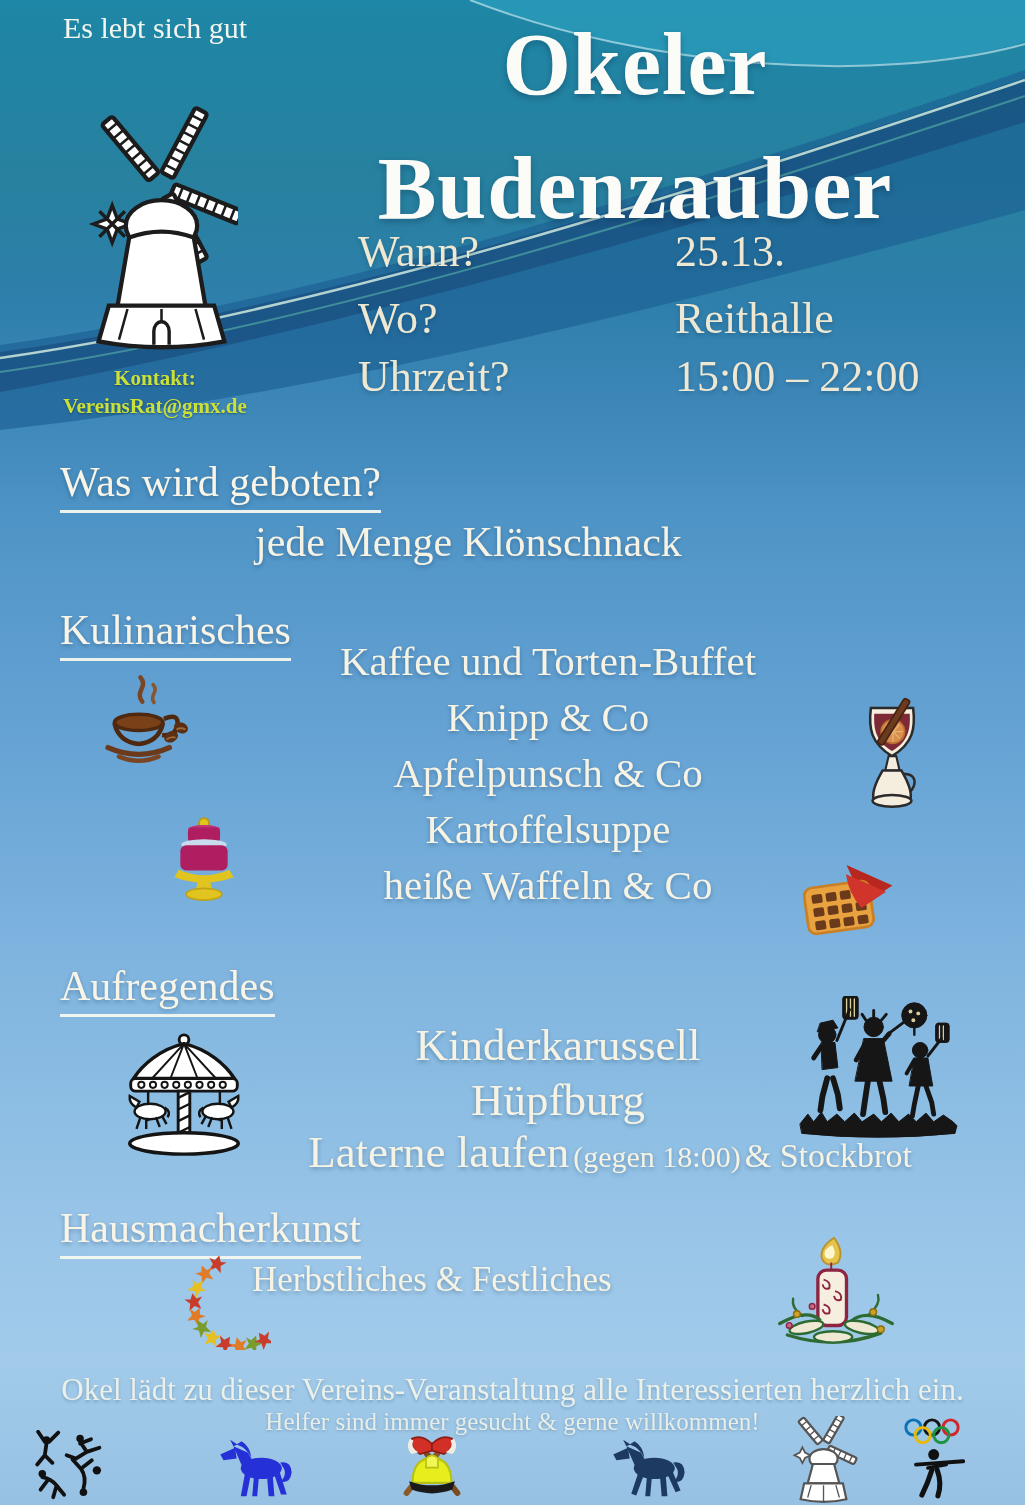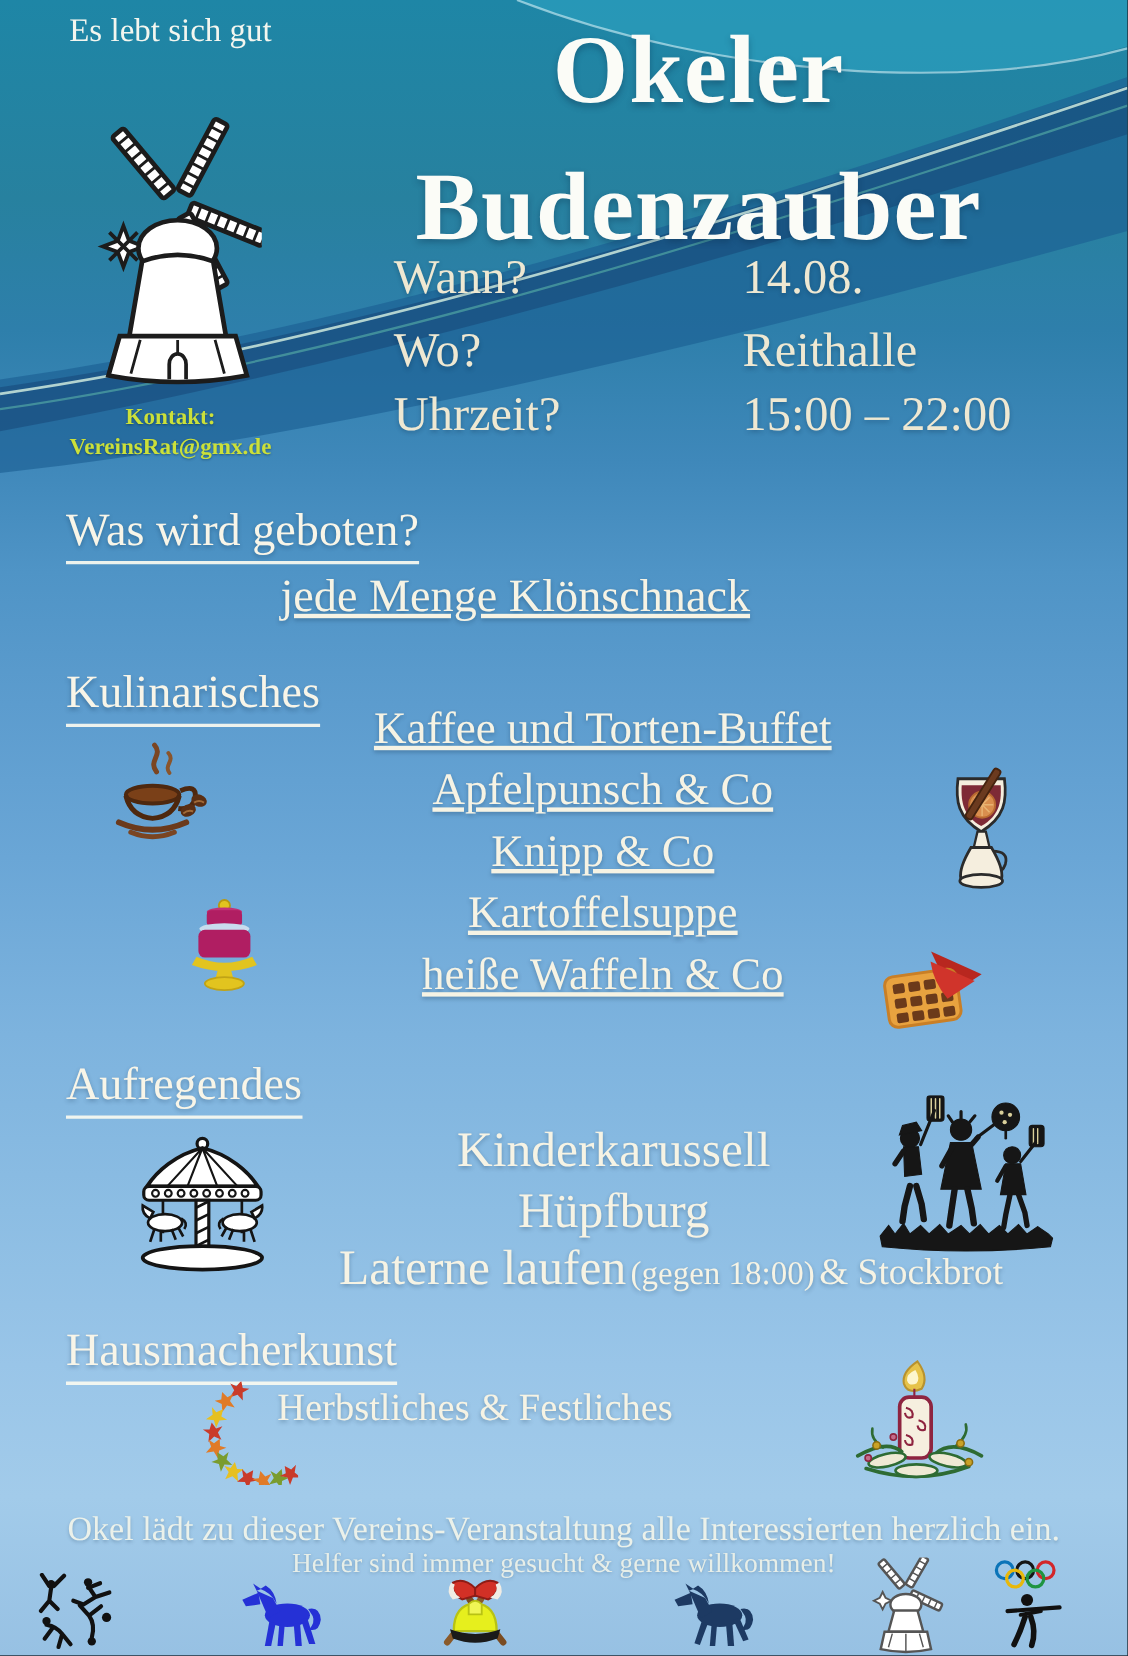--- a/index.html
+++ b/index.html
@@ -14,21 +14,21 @@
   .abs{position:absolute;}
   .txt{color:#f6f3e4;text-shadow:0 2px 4px rgba(10,40,70,.30);}
   .tagline{width:210px;text-align:center;font-size:30px;line-height:1.22;color:#f3f6ef;}
   .contact{width:260px;text-align:center;font-size:21px;font-weight:bold;color:#cbe03a;line-height:1.35;text-shadow:0 1px 2px rgba(0,30,50,.45);}
   .title{width:820px;text-align:center;font-size:88px;font-weight:bold;color:#fbfcf7;letter-spacing:1px;text-shadow:0 3px 6px rgba(8,40,70,.35);}
   .qa-row{left:0;width:1025px;height:58px;}
   .qa-q{position:absolute;left:358px;font-size:44px;color:#eee8d2;text-shadow:0 2px 4px rgba(10,40,70,.30);}
   .qa-a{position:absolute;left:675px;font-size:44px;color:#eee8d2;text-shadow:0 2px 4px rgba(10,40,70,.30);}
   .heading{font-size:42px;color:#f8f5e8;}
   .heading .ul{display:inline-block;border-bottom:3px solid rgba(250,250,240,.92);padding-bottom:4px;}
-  .item{font-size:41px;text-decoration:underline;}
+  .item{font-size:41px;}
   .centerlist{width:600px;text-align:center;line-height:56px;}
   .centerlist2{width:560px;text-align:center;line-height:55px;font-size:45px;}
   .laterne{width:720px;text-align:center;white-space:nowrap;}
   .laterne .main{font-size:45px;}
   .laterne .note{font-size:30px;}
   .laterne .suffix{font-size:34px;}
   .hitem{font-size:35px;}
   .footer1{left:0;width:1025px;text-align:center;font-size:31px;color:#ebf1ea;text-shadow:0 2px 3px rgba(20,50,80,.25);}
   .footer2{left:0;width:1025px;text-align:center;font-size:25px;color:#e7eee8;text-shadow:0 1px 3px rgba(20,50,80,.25);}
   svg{display:block;}
@@ -76,43 +76,43 @@
   <div class="abs contact" style="left:25px;top:364px;text-align:center;">
     <div>Kontakt:</div>
     <div>VereinsRat@gmx.de</div>
   </div>
 
   <div class="abs title" style="left:225px;top:14px;">Okeler</div>
   <div class="abs title" style="left:225px;top:138px;">Budenzauber</div>
 
   <div class="abs qa-row" style="top:226px;">
     <span class="qa-q">Wann?</span>
-    <span class="qa-a">14.08.</span>
+    <span class="qa-a">25.13.</span>
   </div>
   <div class="abs qa-row" style="top:293px;">
     <span class="qa-q">Wo?</span>
     <span class="qa-a">Reithalle</span>
   </div>
   <div class="abs qa-row" style="top:351px;">
     <span class="qa-q">Uhrzeit?</span>
     <span class="qa-a">15:00 – 22:00</span>
   </div>
 
   <div class="abs txt heading" style="left:60px;top:458px;">
     <span class="ul">Was wird geboten?</span>
   </div>
   <div class="abs txt item" style="left:255px;top:518px;font-size:42px;">jede Menge Klönschnack</div>
 
   <div class="abs txt heading" style="left:60px;top:606px;">
     <span class="ul">Kulinarisches</span>
   </div>
   <div class="abs txt centerlist" style="left:248px;top:633px;">
     <div class="item">Kaffee und Torten-Buffet</div>
+    <div class="item">Knipp &amp; Co</div>
     <div class="item">Apfelpunsch &amp; Co</div>
-    <div class="item">Knipp &amp; Co</div>
     <div class="item">Kartoffelsuppe</div>
     <div class="item">heiße Waffeln &amp; Co</div>
   </div>
 
   <svg class="abs" style="left:95px;top:672px;" width="100" height="108" viewBox="0 0 110 120">
     <path d="M50,6 c9,10 -7,16 2,27" stroke="#7a4522" stroke-width="5" fill="none" stroke-linecap="round"></path>
     <path d="M64,14 c7,8 -5,12 1,20" stroke="#8a552c" stroke-width="4" fill="none" stroke-linecap="round"></path>
     <ellipse cx="48" cy="56" rx="27" ry="9" fill="#7a4018" stroke="#4e280f" stroke-width="4"></ellipse>
     <path d="M21,57 q5,21 27,23 q22,-2 27,-23" stroke="#4e280f" stroke-width="5" fill="none"></path>
     <path d="M76,52 q17,-7 15,7 q-2,13 -17,11" stroke="#4e280f" stroke-width="5" fill="none"></path>

